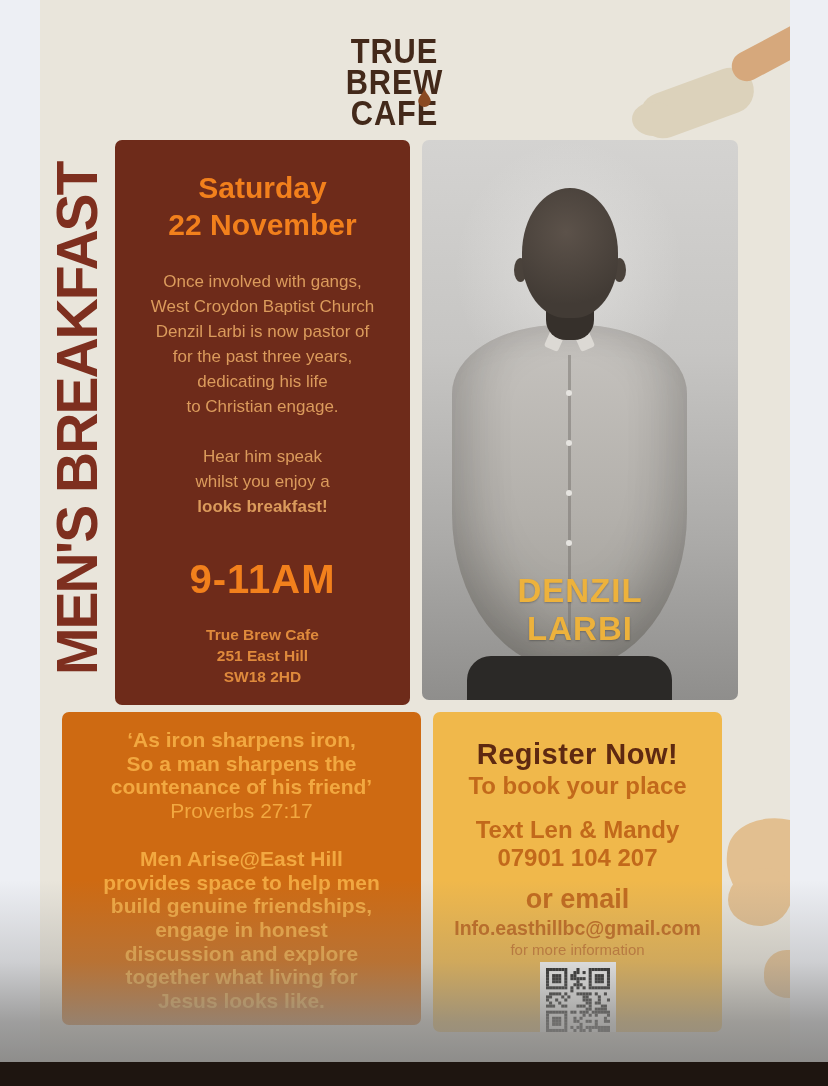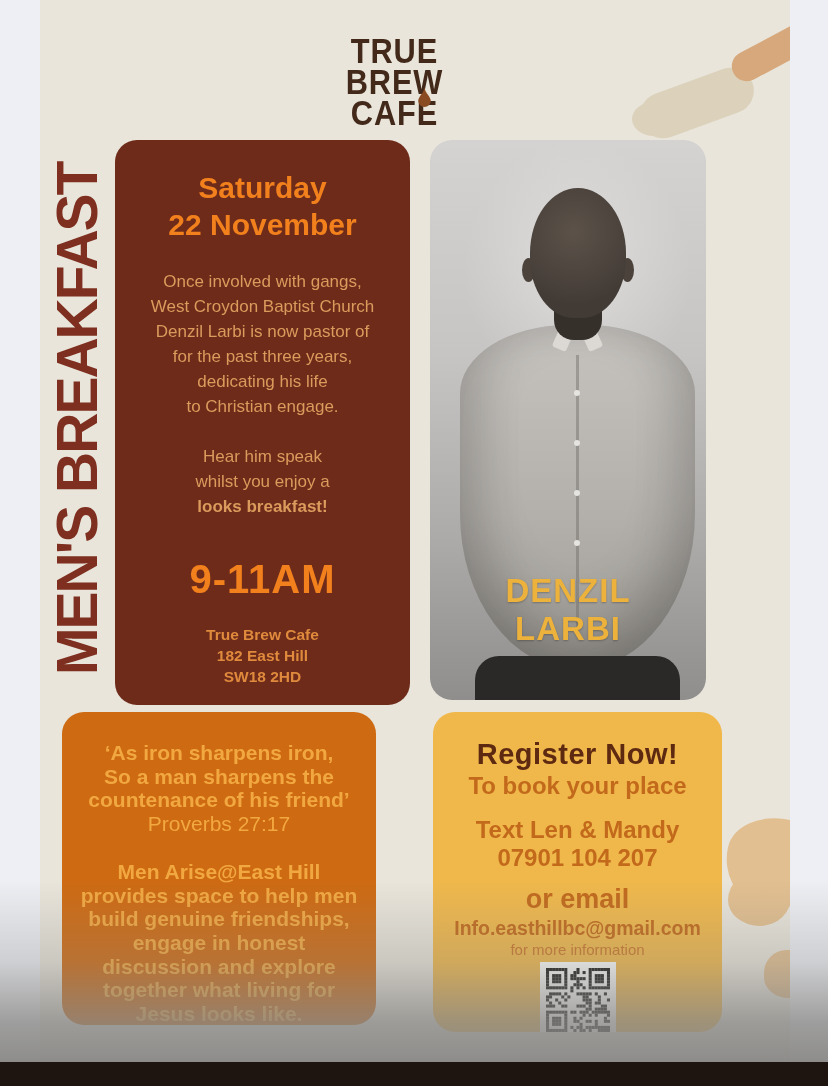--- a/index.html
+++ b/index.html
@@ -30,32 +30,32 @@
         color:#43291A;font-weight:800;font-size:35px;line-height:.88;
         letter-spacing:1px;}
   .logo-inner{display:inline-block;transform:scaleX(.88);}
   .logo .drip{position:absolute;left:378px;top:44px;width:13px;height:20px;}
   
   .vtitle{position:absolute;left:4px;top:140px;height:558px;width:66px;
           writing-mode:vertical-rl;transform:rotate(180deg);text-align:center;
           font-size:57px;font-weight:800;letter-spacing:-2px;color:#7E2F1F;
           white-space:nowrap;line-height:66px;}
   
-  .card{position:absolute;border-radius:22px;box-sizing:border-box;text-align:center;overflow:hidden;}
+  .card{position:absolute;border-radius:7px;box-sizing:border-box;text-align:center;overflow:hidden;}
   
   .brown-card{left:75px;top:140px;width:295px;height:565px;background:#6E2B1A;
               padding:30px 16px 0;}
   .date{font-size:30px;font-weight:800;color:#F2801C;line-height:1.22;}
   .about{margin-top:27px;font-size:17px;font-weight:500;color:#DB9B5C;line-height:1.47;}
   .speak{margin-top:25px;font-size:17px;font-weight:500;color:#DB9B5C;line-height:1.47;}
   .speak .bold{font-weight:800;}
   .time{margin-top:37px;font-size:40px;font-weight:800;color:#F2801C;letter-spacing:1px;}
   .venue{margin-top:23px;font-size:15.5px;font-weight:700;color:#DF8A3C;line-height:1.35;}
   
-  .photo-card{left:390px;top:140px;width:276px;height:560px;
+  .photo-card{left:382px;top:140px;width:316px;height:560px;
               background:linear-gradient(180deg,#d4d3d1 0%,#c6c5c3 38%,#abaaa8 72%,#8f8e8c 100%);}
   .photo-card .halo{position:absolute;left:32px;top:0;width:230px;height:260px;
      background:radial-gradient(ellipse at center,rgba(235,234,232,.55),rgba(235,234,232,0) 70%);}
   .shirt{position:absolute;left:30px;top:185px;width:235px;height:345px;
      background:linear-gradient(180deg,#c6c3bf,#b3b0ab 55%,#9f9c96);
      border-radius:110px 110px 120px 120px / 70px 70px 160px 160px;
      box-shadow:inset 0 -40px 60px rgba(0,0,0,.18),inset 28px 0 38px rgba(0,0,0,.08),
                 inset -28px 0 38px rgba(0,0,0,.08);}
   .placket{position:absolute;left:146px;top:215px;width:3px;height:280px;background:rgba(110,107,102,.45);}
   .btn-dot{position:absolute;left:144px;width:6px;height:6px;border-radius:50%;background:#e6e4e0;}
@@ -68,22 +68,22 @@
         background:radial-gradient(circle at 46% 34%,#5c524a,#423b35 72%);
         border-radius:50% 50% 46% 46%;}
   .ear{position:absolute;top:118px;width:13px;height:24px;background:#4a423b;border-radius:50%;}
   .ear.l{left:92px;} .ear.r{left:191px;}
   .trousers{position:absolute;left:45px;top:516px;width:205px;height:44px;background:#2b2927;
         border-radius:24px 24px 0 0;}
   .speaker-name{position:absolute;left:0;top:432px;width:100%;text-align:center;
         font-size:33px;font-weight:800;color:#EDB23C;line-height:1.16;letter-spacing:1px;
         text-shadow:0 1px 2px rgba(0,0,0,.25);}
   
-  .orange-card{left:22px;top:712px;width:314px;height:313px;background:#CE6A12;
-               padding:29px 8px 0;color:#F2A840;font-size:21px;font-weight:700;line-height:1.13;}
+  .orange-card{left:22px;top:712px;width:359px;height:313px;background:#CE6A12;
+               padding:16px 8px 0;color:#F2A840;font-size:21px;font-weight:700;line-height:1.13;}
   .reference{font-weight:400;}
   .quote-body{margin-top:24px;}
   
   .yellow-card{left:393px;top:712px;width:289px;height:320px;background:#F0B84B;
                padding:26px 6px 0;}
   .reg-title{font-size:29px;font-weight:800;color:#5E2911;letter-spacing:.5px;}
   .reg-sub{font-size:24px;font-weight:700;color:#C2691B;margin-top:1px;}
   .contact{font-size:24px;font-weight:700;color:#C2691B;margin-top:16px;line-height:1.16;}
   .or-email{font-size:27px;font-weight:800;color:#C2691B;margin-top:12px;}
   .email{font-size:19.5px;font-weight:800;color:#C2691B;margin-top:2px;}
@@ -141,21 +141,21 @@
         <div>to Christian engage.</div>
       </div>
       <div class="speak">
         <div>Hear him speak</div>
         <div>whilst you enjoy a</div>
         <div class="bold">looks breakfast!</div>
       </div>
       <div class="time">9-11AM</div>
       <div class="venue">
         <div>True Brew Cafe</div>
-        <div>182 East Hill</div>
+        <div>251 East Hill</div>
         <div>SW18 2HD</div>
       </div>
     </div>
 
     <div class="card photo-card">
       <div class="halo"></div>
       <div class="shirt"></div>
       <div class="placket"></div>
       <div class="btn-dot" style="top:250px"></div>
       <div class="btn-dot" style="top:300px"></div>

